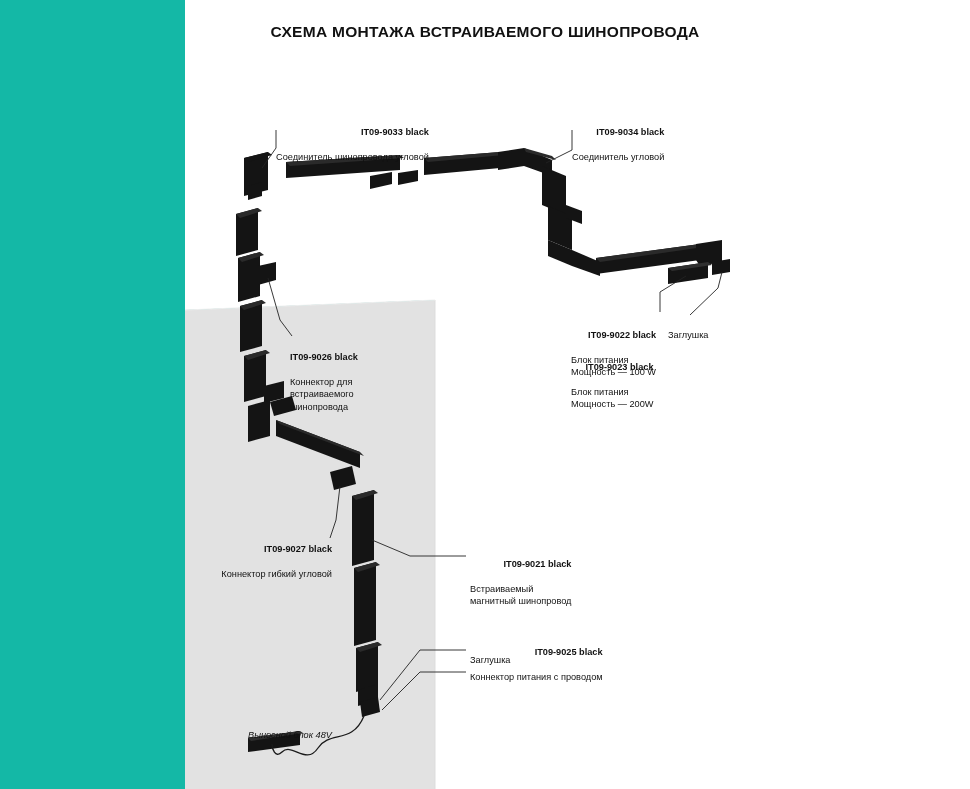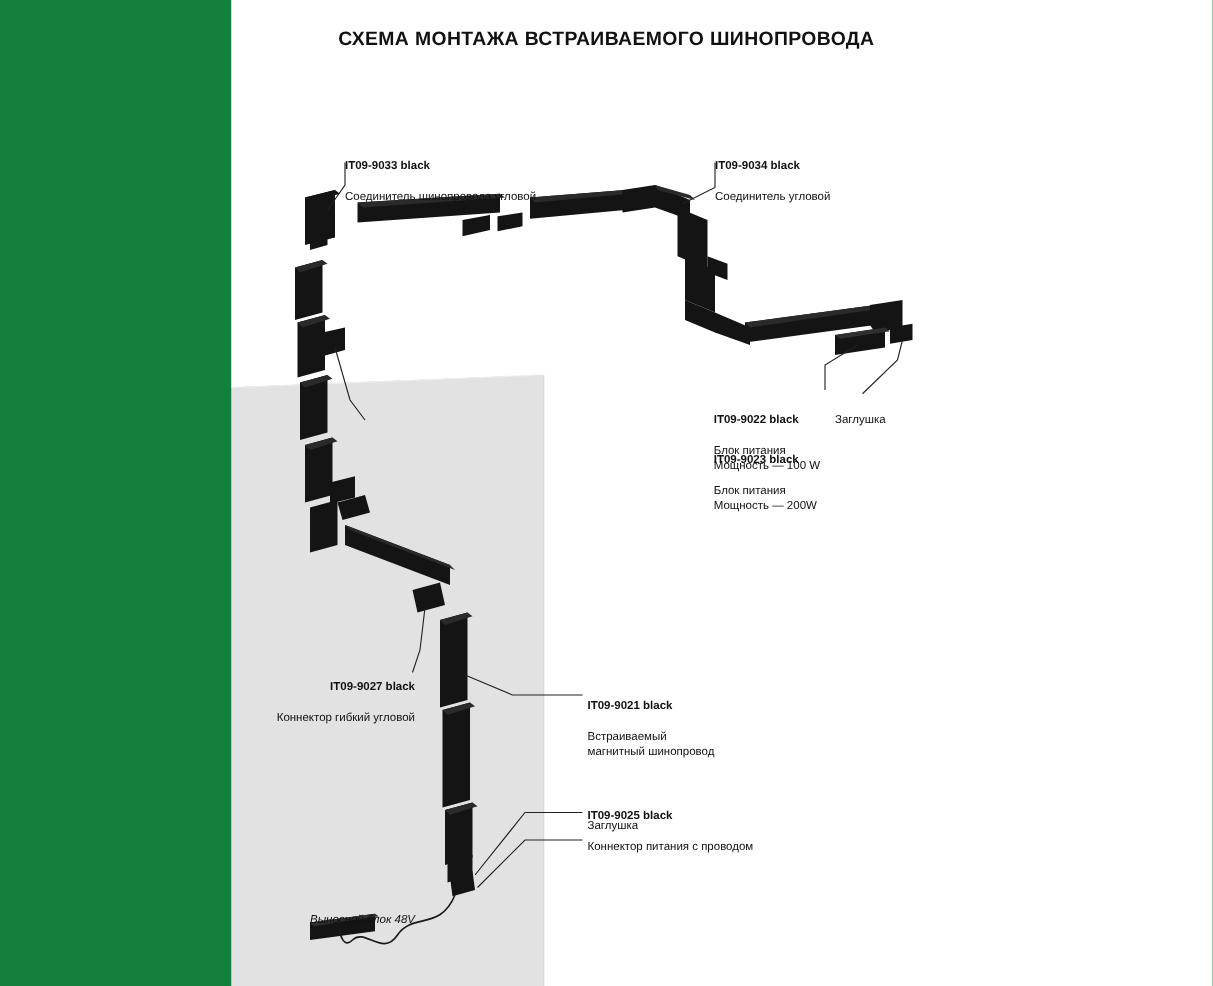--- a/index.html
+++ b/index.html
@@ -7,21 +7,21 @@
     padding: 0;
     background: #e9e9e9;
   }
   body {
     font-family: "Liberation Sans", sans-serif;
   }
   #page {
     position: relative;
     width: 970px;
     height: 789px;
-    background: #15803d;
+    background: #14b8a6;
     overflow: hidden;
   }
   
   #title {
     position: absolute;
     left: 0;
     top: 20px;
     width: 970px;
     text-align: center;
     font-size: 15.5px;
@@ -33,20 +33,21 @@
   
   .label {
     position: absolute;
     font-size: 9.2px;
     line-height: 12.5px;
     color: #111;
     white-space: pre-line;
   }
   .label .code {
     font-weight: bold;
+    text-align: right;
   }
   .label.right {
     text-align: right;
   }
   
   svg.overlay {
     position: absolute;
     left: 0;
     top: 0;
     width: 970px;
@@ -195,20 +196,26 @@
   <div class="label" style="left:571px; top:348px;">
     <div class="code">IT09-9023 black</div>
     <div>Блок питания
 Мощность — 200W</div>
   </div>
 
   <div class="label" style="left:668px; top:316px;">
     <div>Заглушка</div>
   </div>
 
+  <div class="label" style="left:290px; top:338px;">
+    <div class="code">IT09-9026 black</div>
+    <div>Коннектор  для
+встраиваемого
+шинопровода</div>
+  </div>
 
   <div class="label right" style="left:150px; top:530px; width:182px;">
     <div class="code">IT09-9027 black</div>
     <div>Коннектор гибкий угловой</div>
   </div>
 
   <div class="label" style="left:470px; top:545px;">
     <div class="code">IT09-9021 black</div>
     <div>Встраиваемый
 магнитный шинопровод</div>

